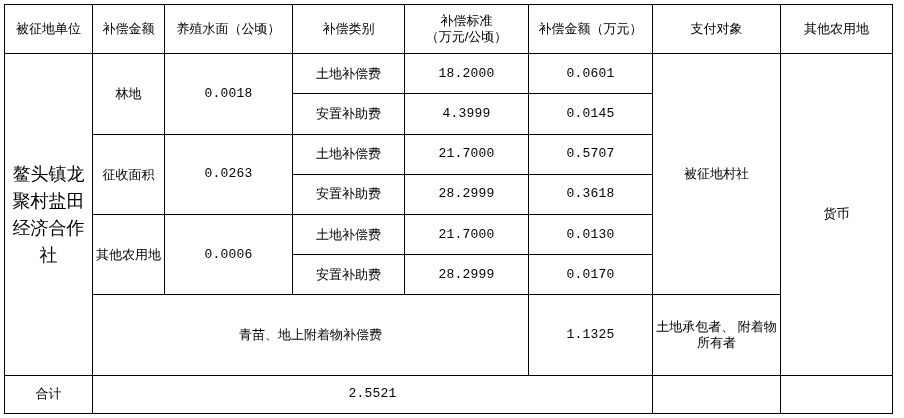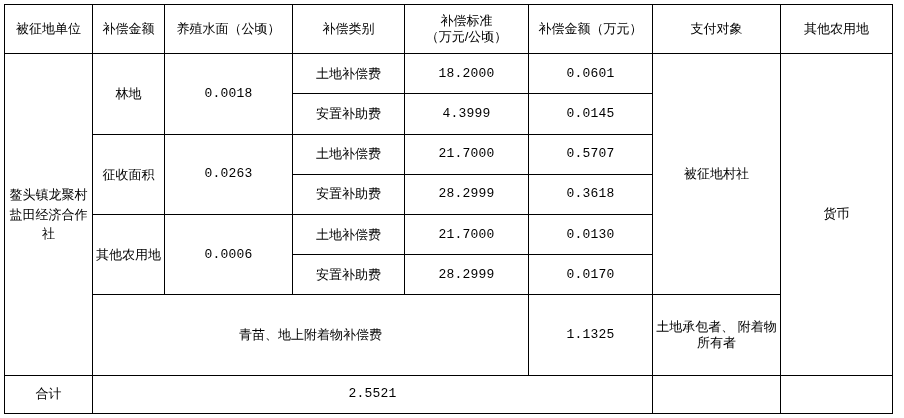--- a/index.html
+++ b/index.html
@@ -43,21 +43,21 @@
   }
   .hdr .two-line {
     display: block;
     line-height: 1.25;
   }
   .num {
     font-family: Liberation Mono, monospace;
     letter-spacing: 0.2px;
   }
   .vert-label {
-    font-size: 13px;
+    font-size: 18px;
     line-height: 1.5;
     padding-left: 6px;
     padding-right: 6px;
   }
   .rowcell { height: 36px; }
   .narrow-text { line-height: 1.35; }
 </style>
 </head>
 <body>
 

